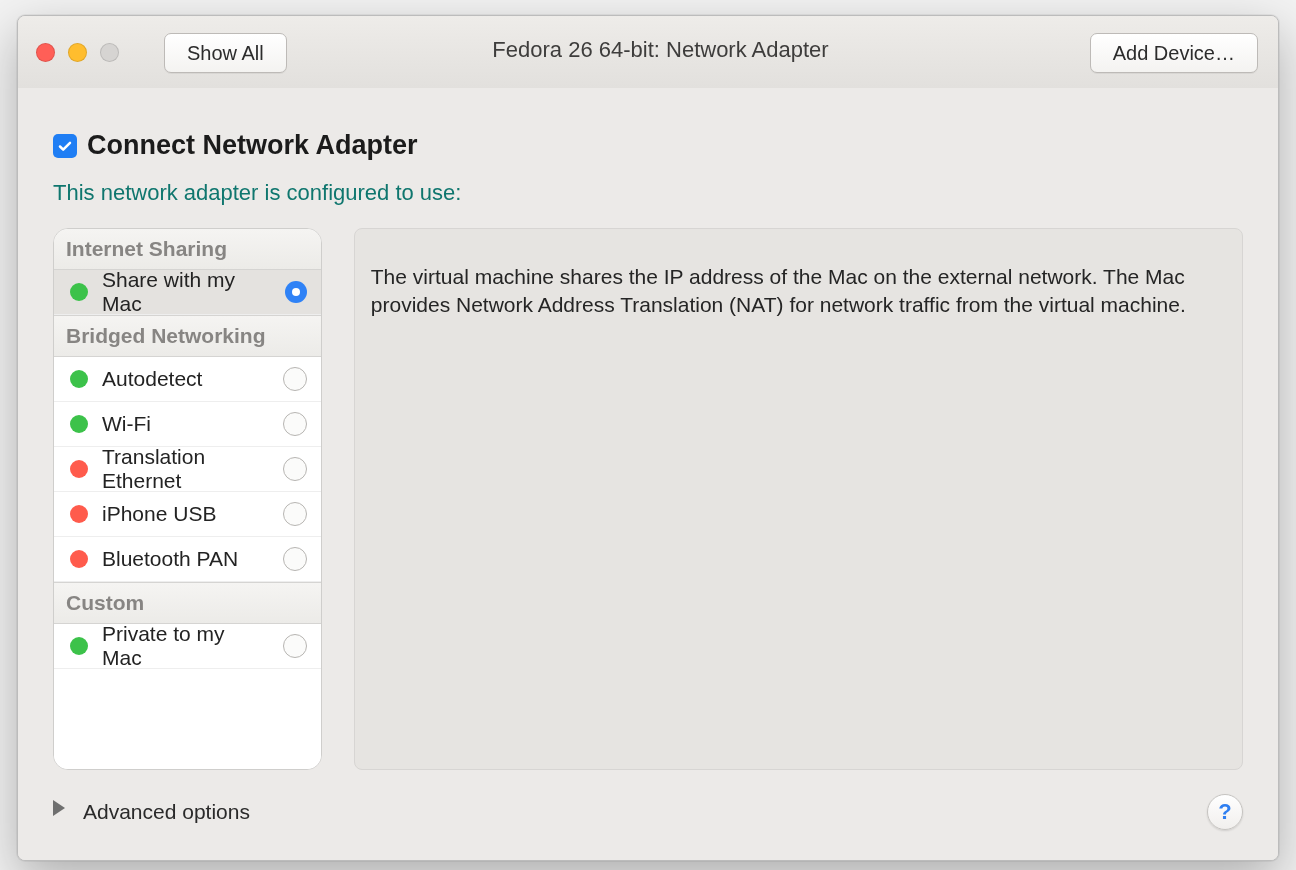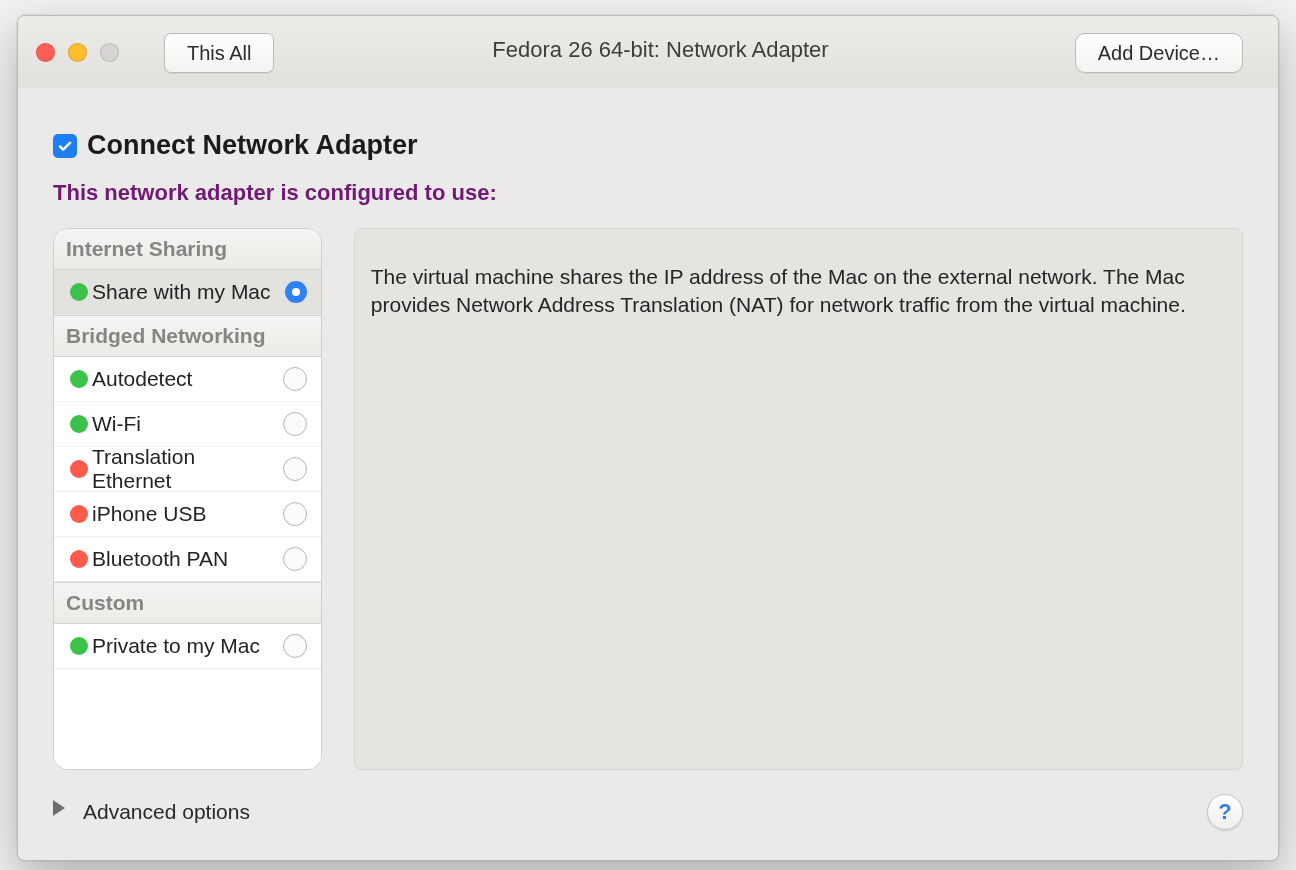--- a/index.html
+++ b/index.html
@@ -59,21 +59,21 @@
     font-size: 20px;
     color: #2c2c2c;
     display: inline-flex;
     align-items: center;
     justify-content: center;
     box-shadow: 0 1px 0 rgba(0,0,0,.05);
     cursor: default;
     white-space: nowrap;
   }
   .btn-showall { position: absolute; left: 146px; top: 17px; }
-  .btn-adddev  { position: absolute; right: 35px; top: 17px; border-radius: 10px; }
+  .btn-adddev  { position: absolute; right: 20px; top: 17px; }
   .win-title {
     position: absolute;
     left: 0; right: 0;
     text-align: center;
     top: 21px;
     font-size: 22px;
     color: #3e3d3c;
     pointer-events: none;
     padding-left: 25px;
   }
@@ -94,21 +94,21 @@
     background: #1f7ef4;
     display: inline-flex; align-items: center; justify-content: center;
   }
   .checkbox svg { width: 16px; height: 16px; }
   .connect-label {
     font-size: 27px; font-weight: 700; color: #1b1b1b;
   }
   .subtext {
     position: absolute;
     left: 35px; top: 92px;
-    font-size: 22px; color: #701a75; font-weight: bold;
+    font-size: 22px; color: #0f766e;
   }
 
   .columns {
     position: absolute;
     left: 35px; right: 35px; top: 140px; bottom: 90px;
     display: flex; gap: 32px;
   }
   .listbox {
     width: 510px;
     border: 1px solid #cfcecc;
@@ -127,21 +127,21 @@
     color: #878583;
   }
   .section-header.first { border-top: none; }
   .row {
     display: flex; align-items: center;
     height: 44px;
     padding: 0 14px 0 16px;
     border-bottom: 1px solid #eeeeee;
     font-size: 21px;
     color: #232323;
-    gap: 4px;
+    gap: 14px;
     background: #ffffff;
   }
   .row:last-child { border-bottom: none; }
   .row.selected {
     background: #e4e2df;
   }
   .status-dot {
     width: 18px; height: 18px; border-radius: 50%;
     flex: 0 0 auto;
   }
@@ -209,21 +209,21 @@
 <div class="backdrop"></div>
 
 <div class="window">
 
   <div class="titlebar">
     <div class="traffic-lights">
       <span class="tl red"></span>
       <span class="tl yellow"></span>
       <span class="tl grey"></span>
     </div>
-    <div class="btn btn-showall">This All</div>
+    <div class="btn btn-showall">Show All</div>
     <div class="win-title">Fedora 26 64-bit: Network Adapter</div>
     <div class="btn btn-adddev">Add Device…</div>
   </div>
 
   <div class="body">
 
     <div class="connect-row">
       <span class="checkbox">
         <svg viewBox="0 0 16 16">
           <path d="M3 8.5 L6.2 11.7 L13 4.9" stroke="#ffffff" stroke-width="2.5" fill="none" stroke-linecap="round" stroke-linejoin="round"></path>

